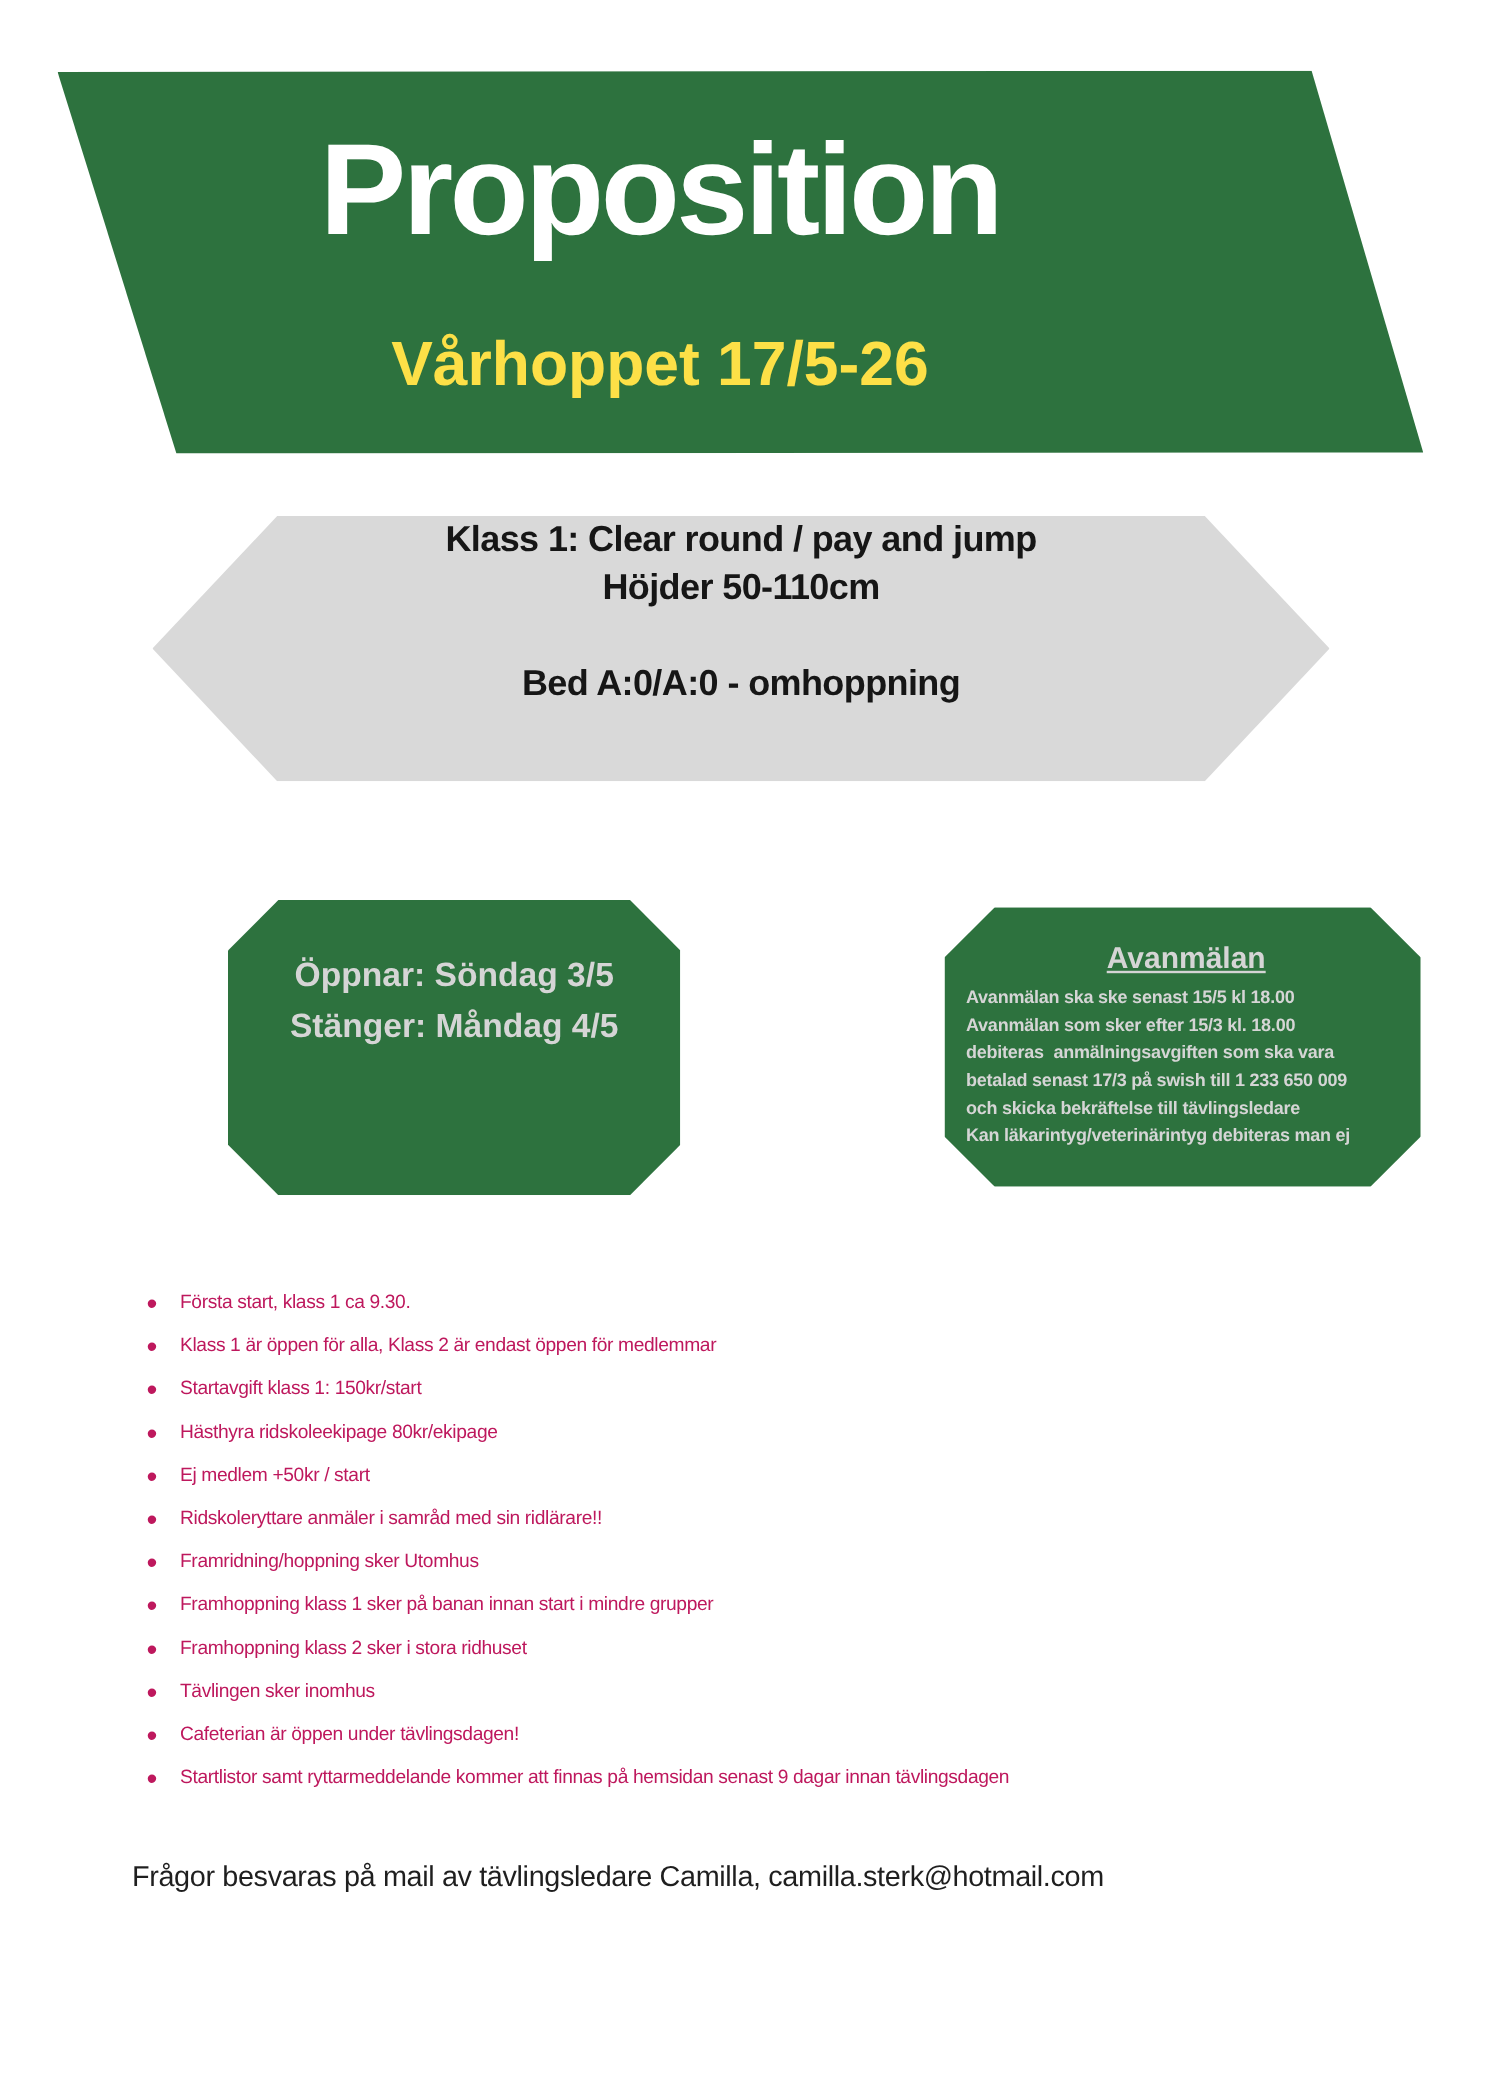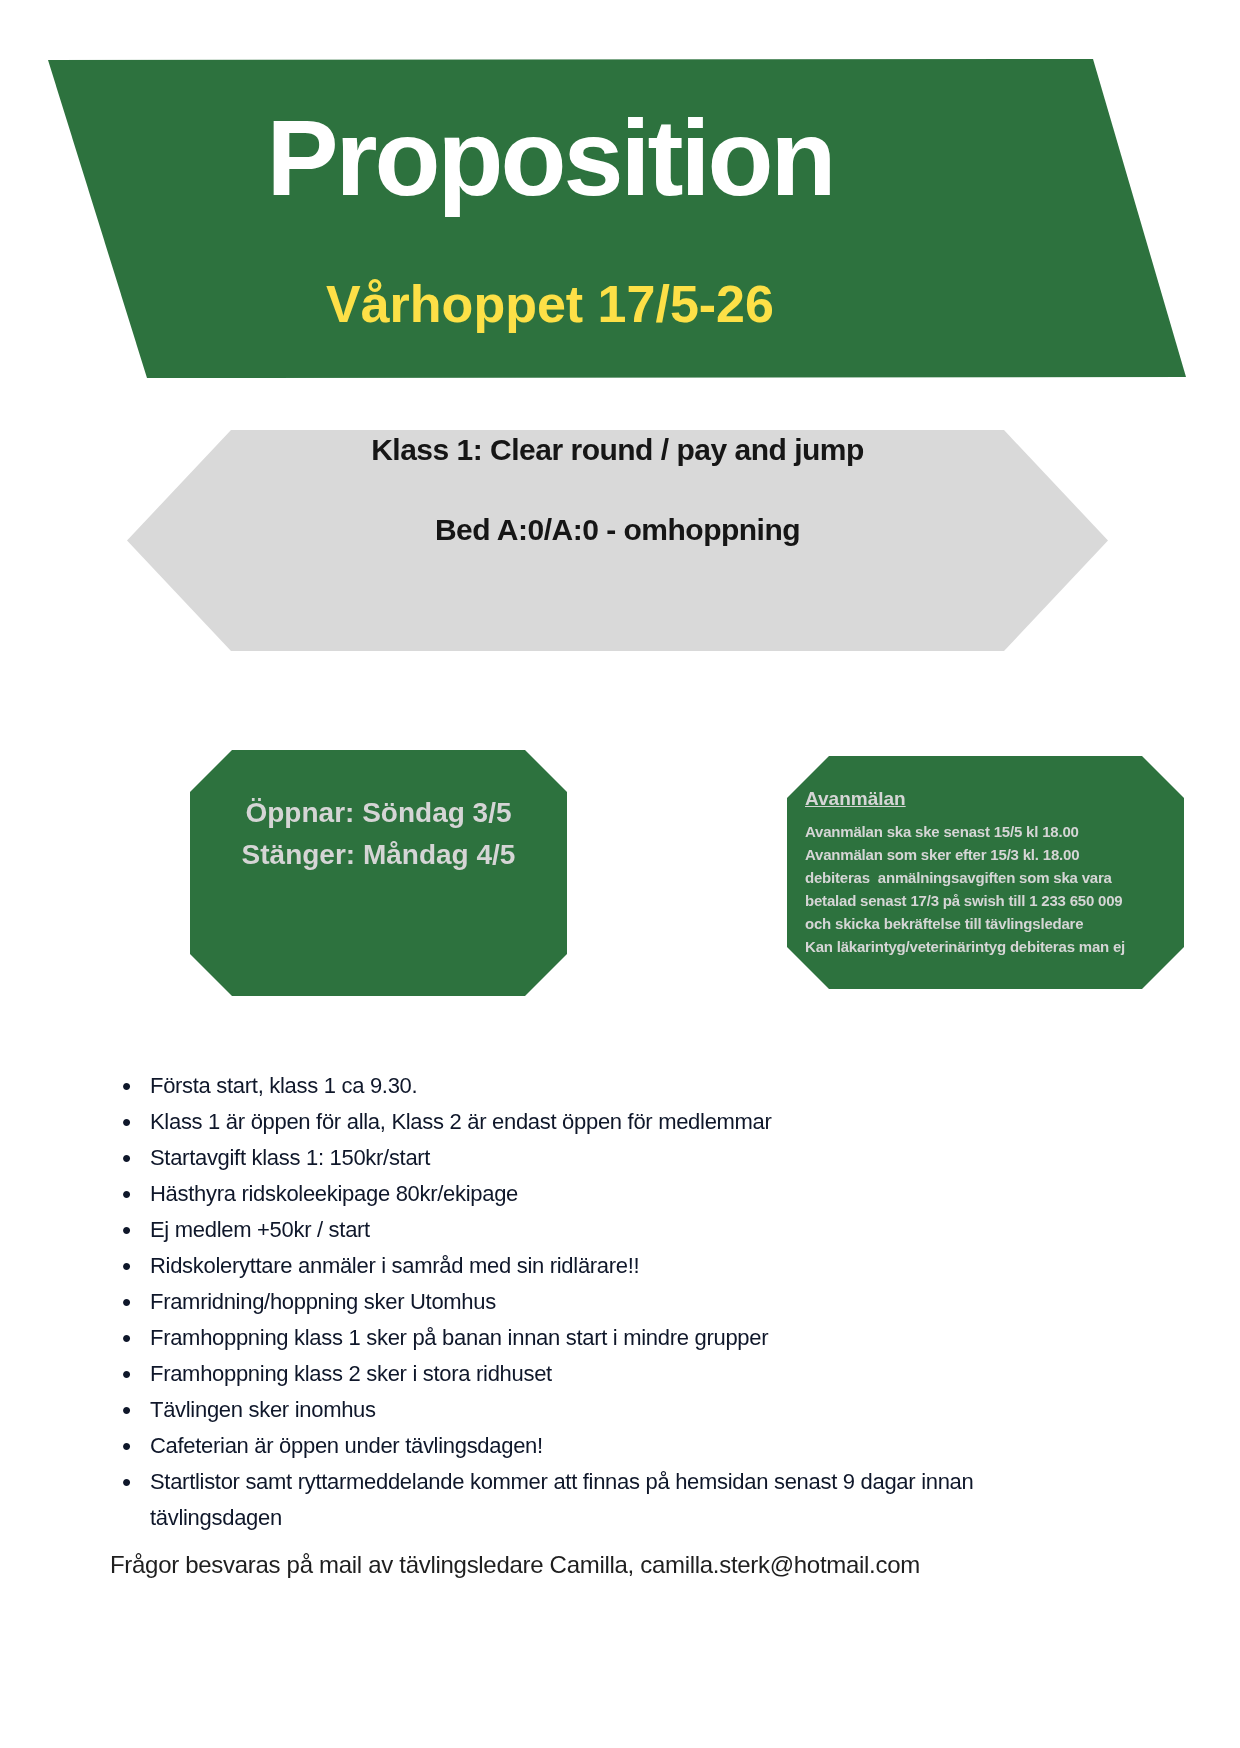--- a/index.html
+++ b/index.html
@@ -39,33 +39,33 @@
     position:absolute; background:var(--green,#2d723e); box-sizing:border-box;
     clip-path:polygon(42px 0, calc(100% - 42px) 0, 100% 42px, 100% calc(100% - 42px),
                       calc(100% - 42px) 100%, 42px 100%, 0 calc(100% - 42px), 0 42px);
     color:var(--light_text,#d5d5d5);
   }
   .anmalan-box { left:190px; top:750px; width:377px; height:246px; padding-top:42px; text-align:center; }
   .anm-line { height:42px; line-height:42px; font-size:28px; font-weight:bold; }
 
   .avanmalan-box { left:787px; top:756px; width:397px; height:233px; padding:26px 12px 0 18px; }
   .avn-heading {
-    font-size:19px; font-weight:bold; line-height:34px;
+    text-align:center; font-size:25px; font-weight:bold; line-height:34px;
     text-decoration:underline; margin-bottom:4px;
   }
   .avn-line { font-size:15px; font-weight:bold; line-height:23px; letter-spacing:-0.2px; white-space:pre-wrap; }
 
   
   .bullets {
     position:absolute; left:110px; top:1068px; width:930px;
     list-style:none; margin:0; padding:0;
   }
   .bullets li {
-    position:relative; padding-left:40px; font-size:22px; line-height:36px;
-    letter-spacing:-0.3px; color:#0f172a;
+    position:relative; padding-left:40px; font-size:16px; line-height:36px;
+    letter-spacing:-0.3px; color:#be185d;
   }
   .bullets li::before { content:"•"; position:absolute; left:12px; top:0; font-size:26px; }
 
   
   .contact-footer {
     position:absolute; left:110px; top:1548px; width:1020px; margin:0;
     font-size:24px; line-height:34px; letter-spacing:-0.3px; color:#1f1f1f;
   }
 </style>
 </head>
@@ -73,20 +73,21 @@
 
 <div class="page">
 
   <header class="banner">
     <div class="banner-title">Proposition</div>
     <div class="banner-subtitle">Vårhoppet 17/5-26</div>
   </header>
 
   <section class="classes-hex">
     <div class="hex-line">Klass 1: Clear round / pay and jump</div>
+    <div class="hex-line">Höjder 50-110cm</div>
     <div class="hex-line"></div>
     <div class="hex-line">Bed A:0/A:0 - omhoppning</div>
   </section>
 
   <section class="octagon anmalan-box">
     <div class="anm-line">Öppnar: Söndag 3/5</div>
     <div class="anm-line">Stänger: Måndag 4/5</div>
   </section>
 
   <section class="octagon avanmalan-box">

